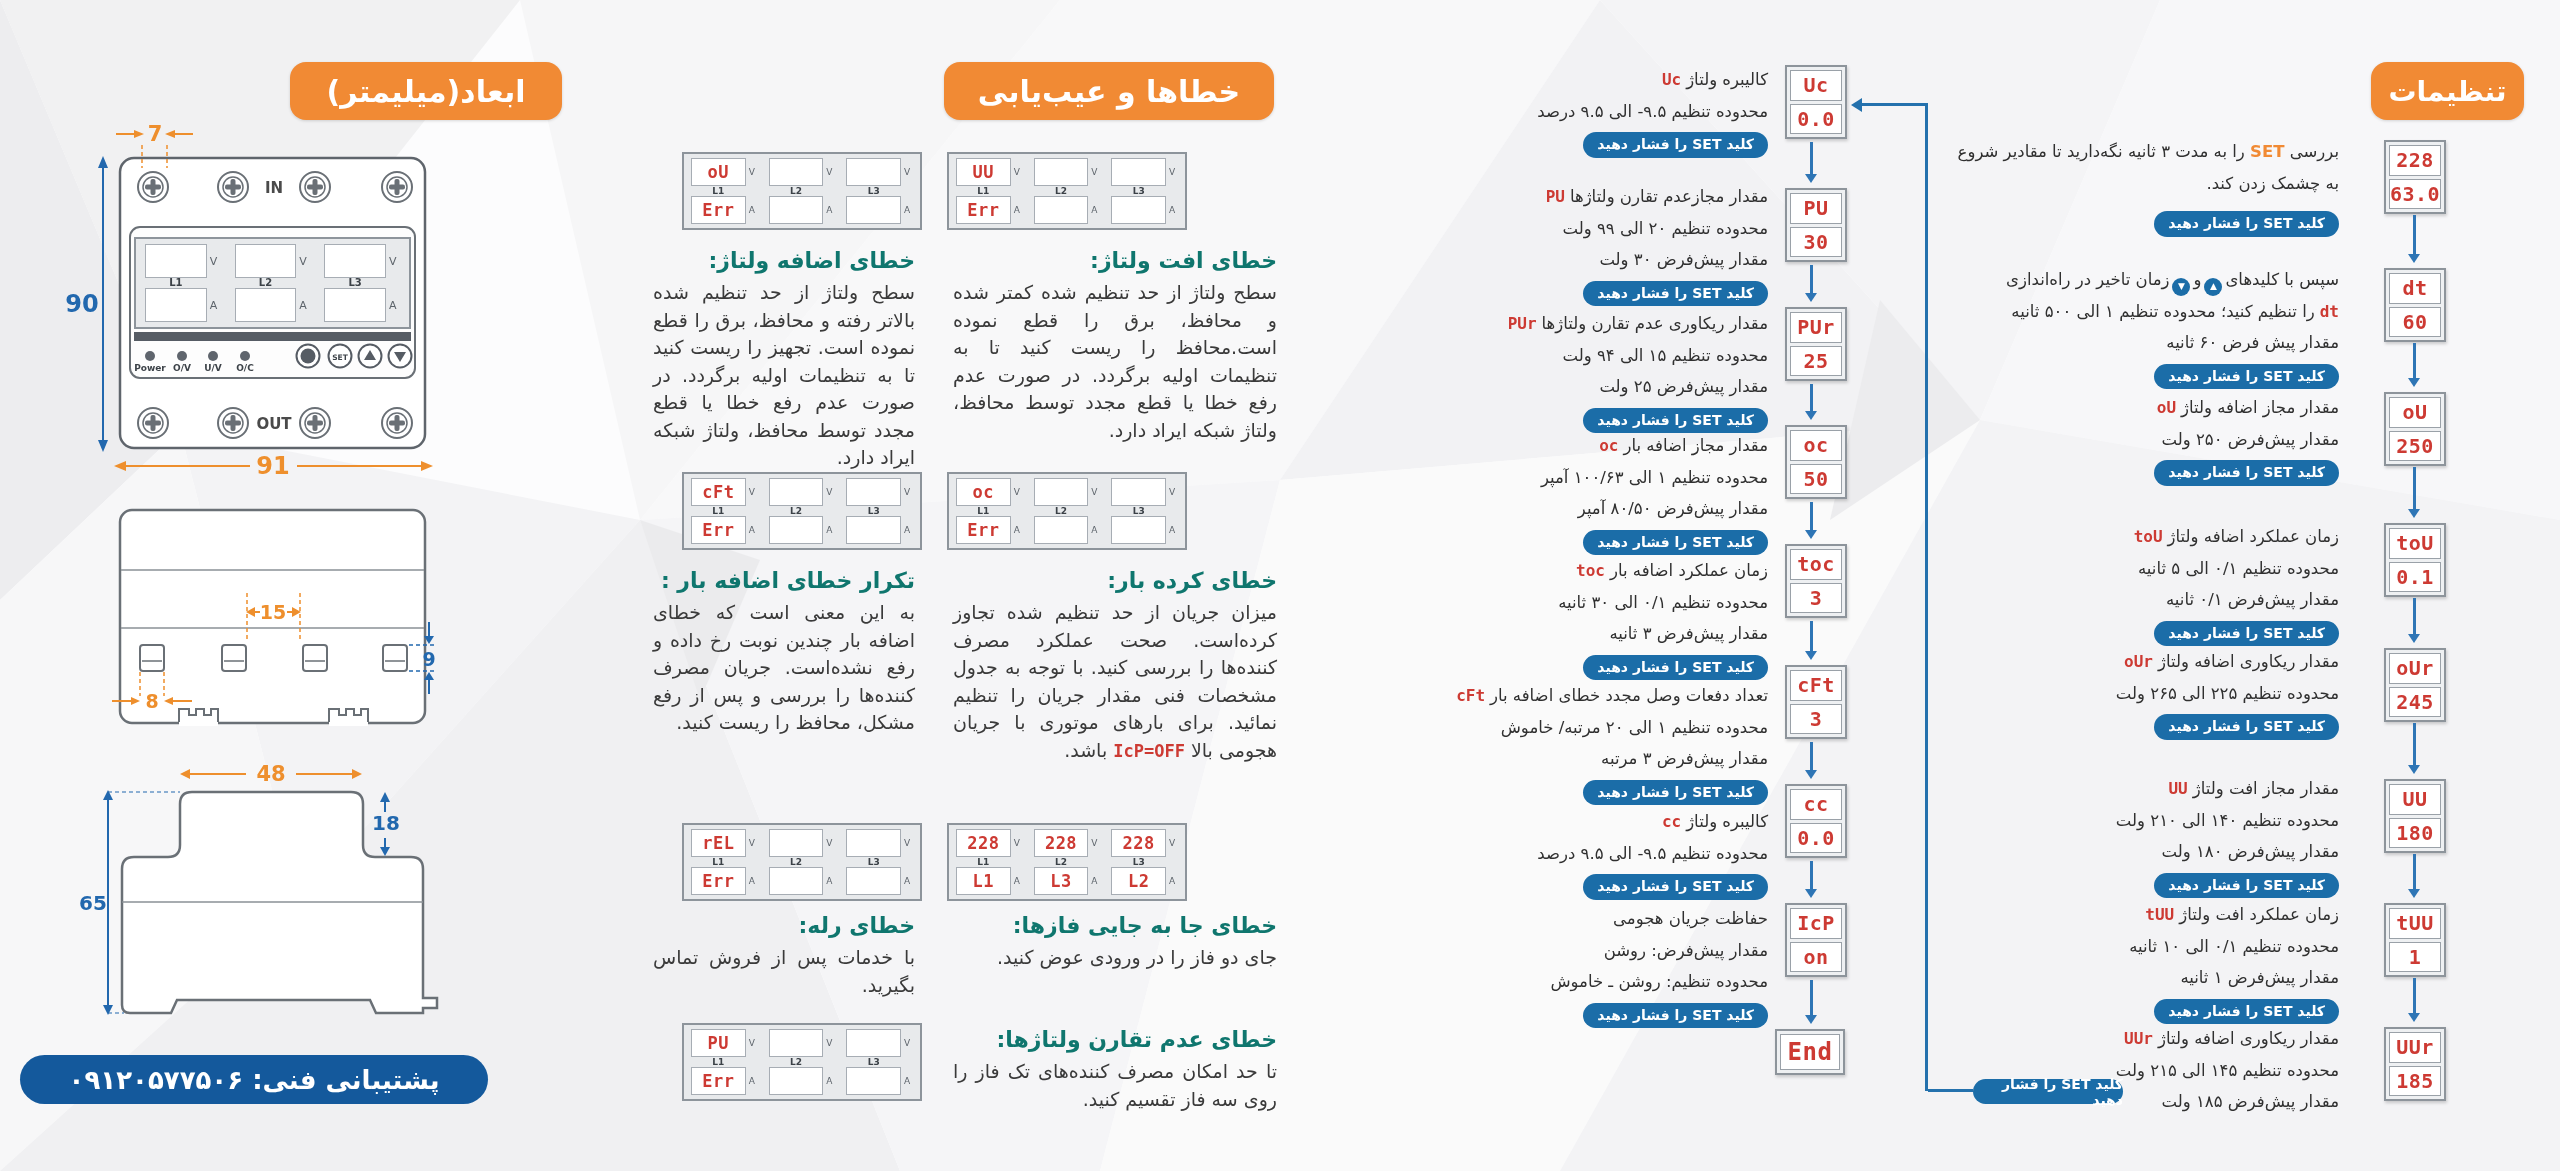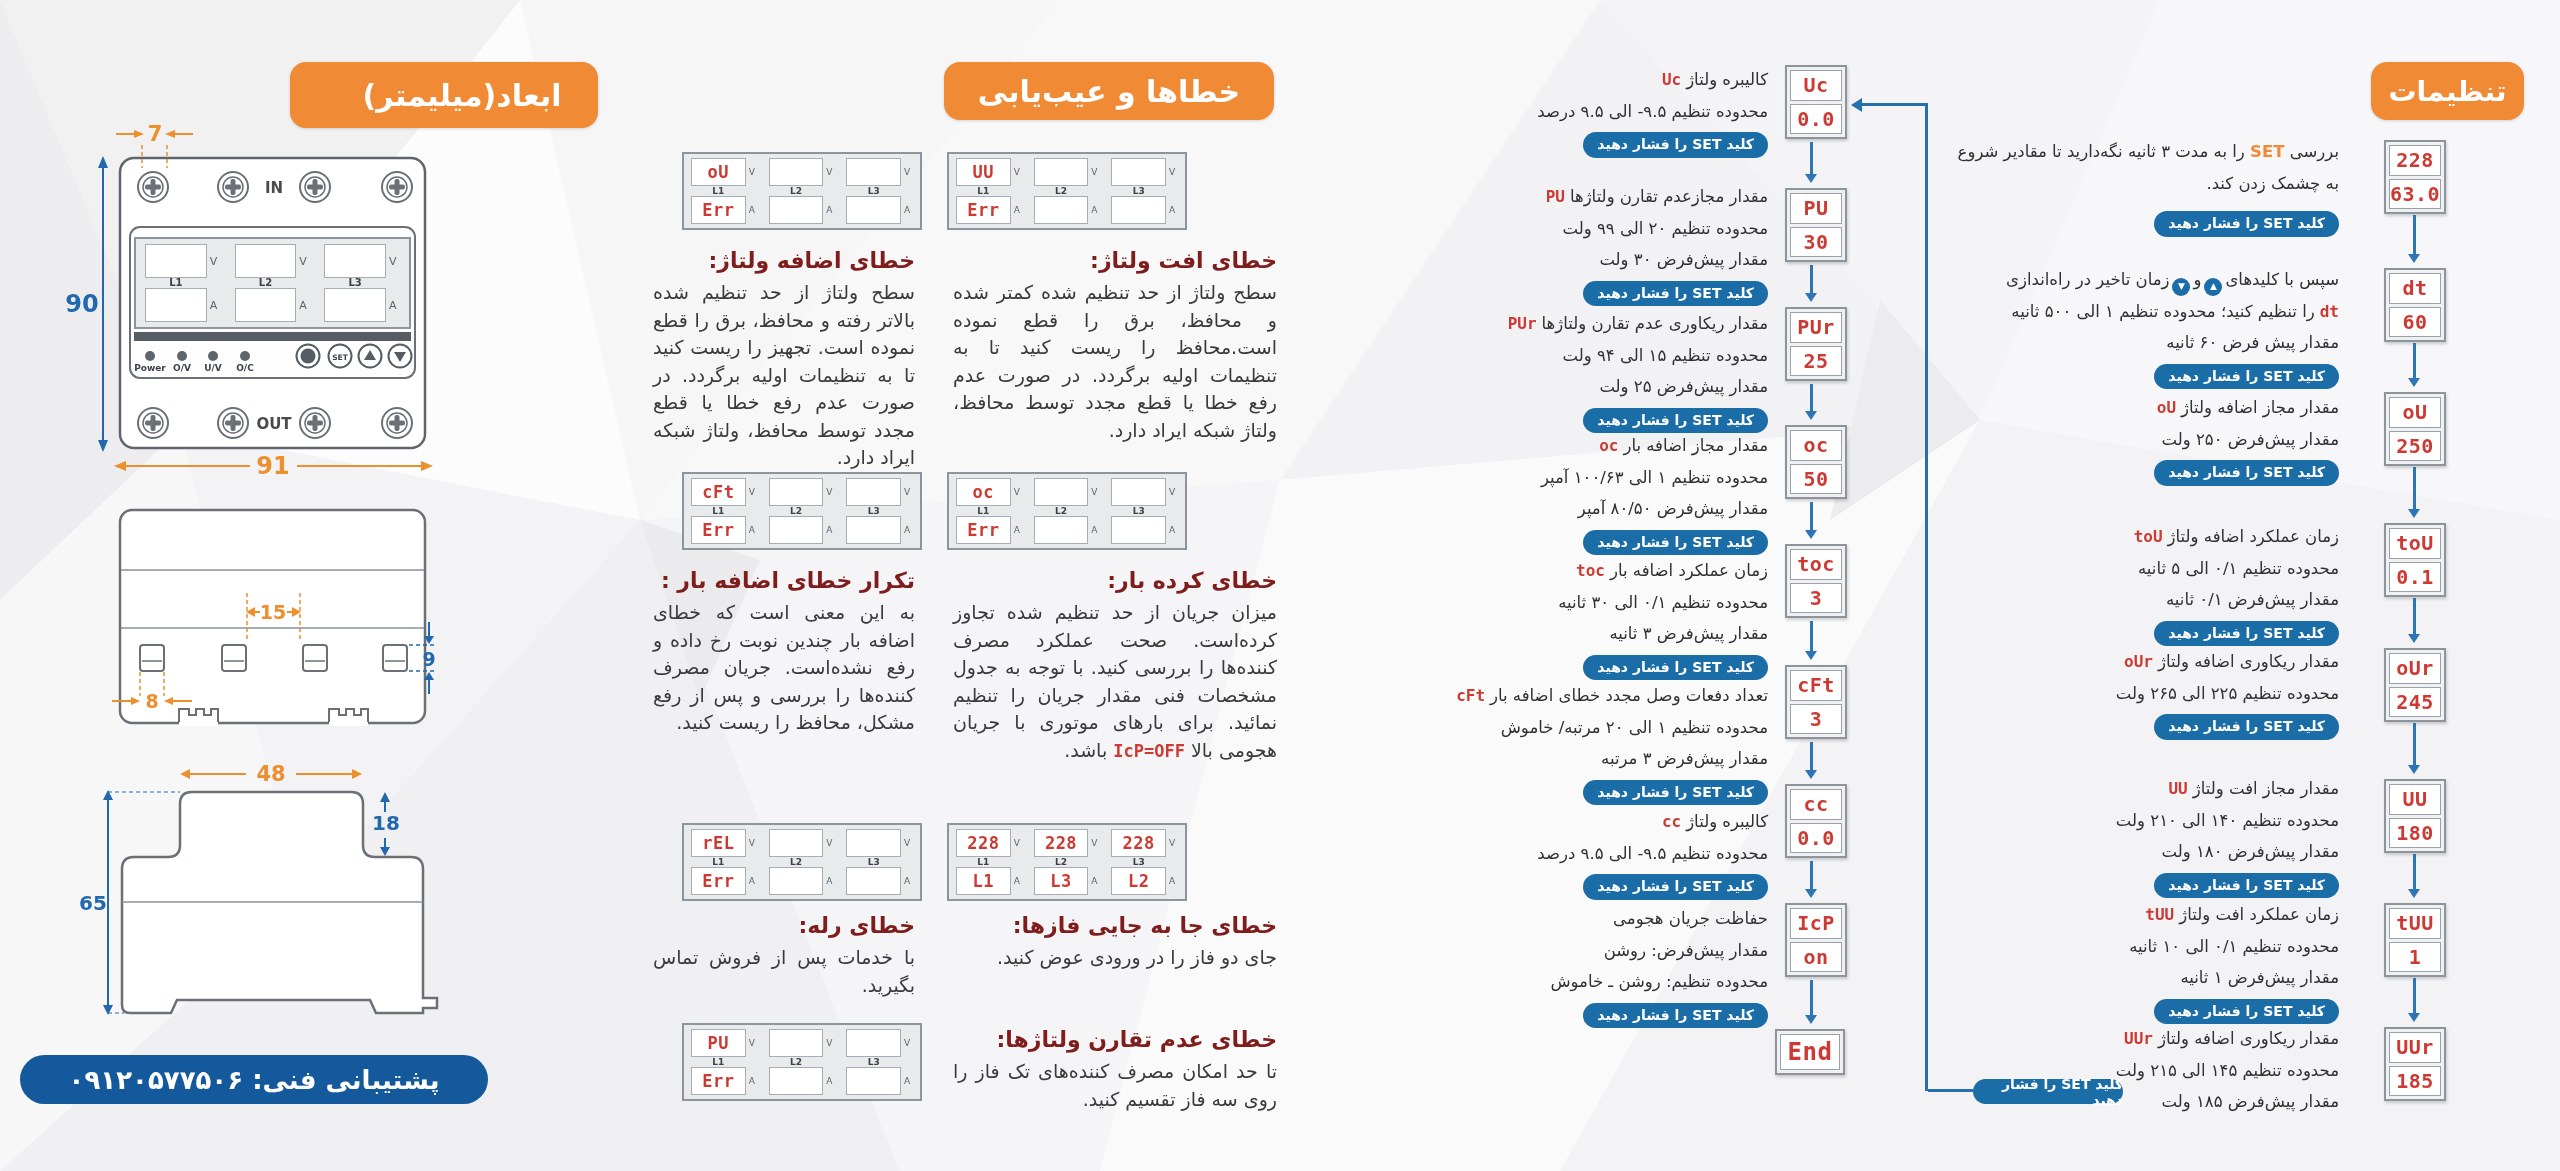--- a/index.html
+++ b/index.html
@@ -50,21 +50,21 @@
       align-items:center;justify-content:center;}
   .unit{font-size:9px;color:#5d646b;width:9px;}
   .elabel{font-size:9px;color:#3c4248;text-align:center;height:12px;line-height:12px;padding-left:0;
       padding-right:12px;font-weight:bold;}
   .epanel .led{font-size:17px;}
   .epanel.big{width:277px;height:92px;gap:14px;padding:6px 9px;}
   .epanel.big .unit{font-size:11px;width:11px;}
   .epanel.big .elabel{font-size:10px;padding-right:14px;}
   
   .eblock{position:absolute;direction:rtl;}
-  .etitle{color:#7f1d1d;font-weight:bold;font-size:22px;line-height:30px;text-align:right;}
+  .etitle{color:#0f766e;font-weight:bold;font-size:22px;line-height:30px;text-align:right;}
   .ebody{font-size:19px;line-height:27.5px;text-align:justify;text-align-last:right;color:#3a3a3a;margin-top:3px;}
   .code-red{color:#CD3A33;font-weight:bold;font-family:"DejaVu Sans Mono",monospace;
       direction:ltr;unicode-bidi:embed;font-size:17px;}
   
   .support{position:absolute;left:20px;top:1055px;width:468px;height:49px;background:#14599C;
       border-radius:25px;color:#fff;font-size:26px;font-weight:bold;display:flex;
       align-items:center;justify-content:center;direction:rtl;}
 </style>
 </head>
 <body>
@@ -82,21 +82,21 @@
     <polygon points="1280,480 1600,0 1980,420" fill="#f2f2f4"></polygon>
     <polygon points="640,520 1280,480 1100,1171 900,1171" fill="#f5f5f7"></polygon>
     <polygon points="1280,480 1980,420 1560,1171 1100,1171" fill="#fafafa"></polygon>
     <polygon points="1600,0 2160,0 1980,420" fill="#f4f4f6"></polygon>
     <polygon points="2160,0 2560,0 2560,520 1980,420" fill="#f7f7f9"></polygon>
     <polygon points="1980,420 2560,520 2560,1171 1560,1171" fill="#f3f3f5"></polygon>
     <polygon points="640,520 760,560 700,700" fill="#ebebed"></polygon>
     <polygon points="1880,300 1980,420 1830,520" fill="#ececee"></polygon>
   </svg>
 
-  <div class="sec-header" style="left:290px;top:62px;width:272px;height:66px;padding-left:36px;">
+  <div class="sec-header" style="left:290px;top:62px;width:272px;height:58px;">
       <span>ابعاد(میلیمتر)</span>
     </div>
   <div class="sec-header" style="left:944px;top:62px;width:330px;height:58px;">
       <span>خطاها و عیب‌یابی</span>
     </div>
   <div class="sec-header" style="left:2371px;top:62px;width:153px;height:58px;font-size:28px;">
       <span>تنظیمات</span>
     </div>
 
   <svg style="left:60px;top:110px;width:380px;height:375px" viewBox="0 0 380 375" xmlns="http://www.w3.org/2000/svg">

